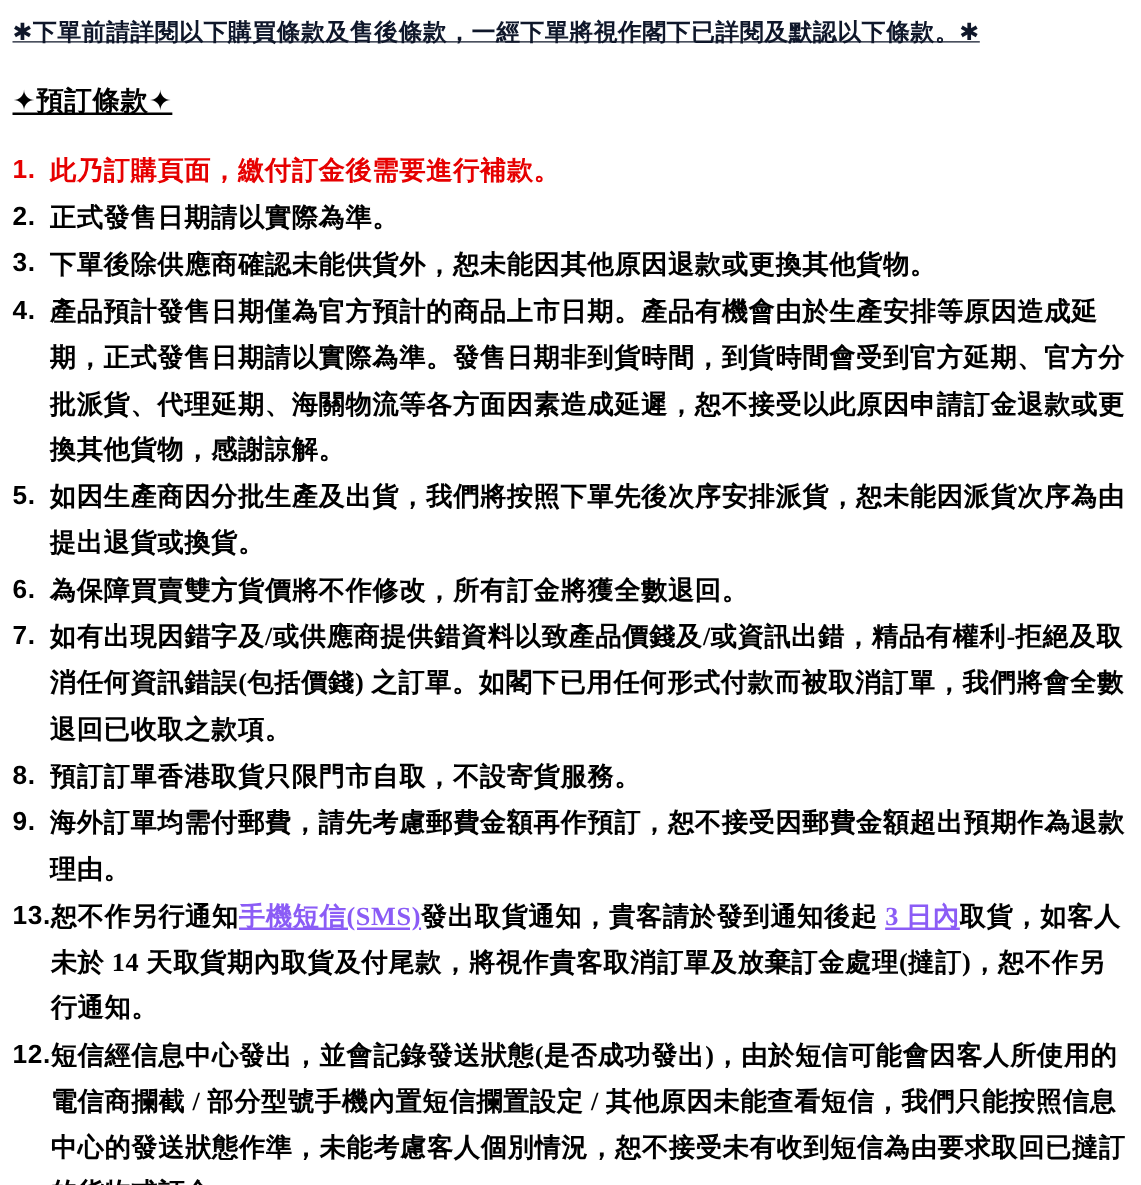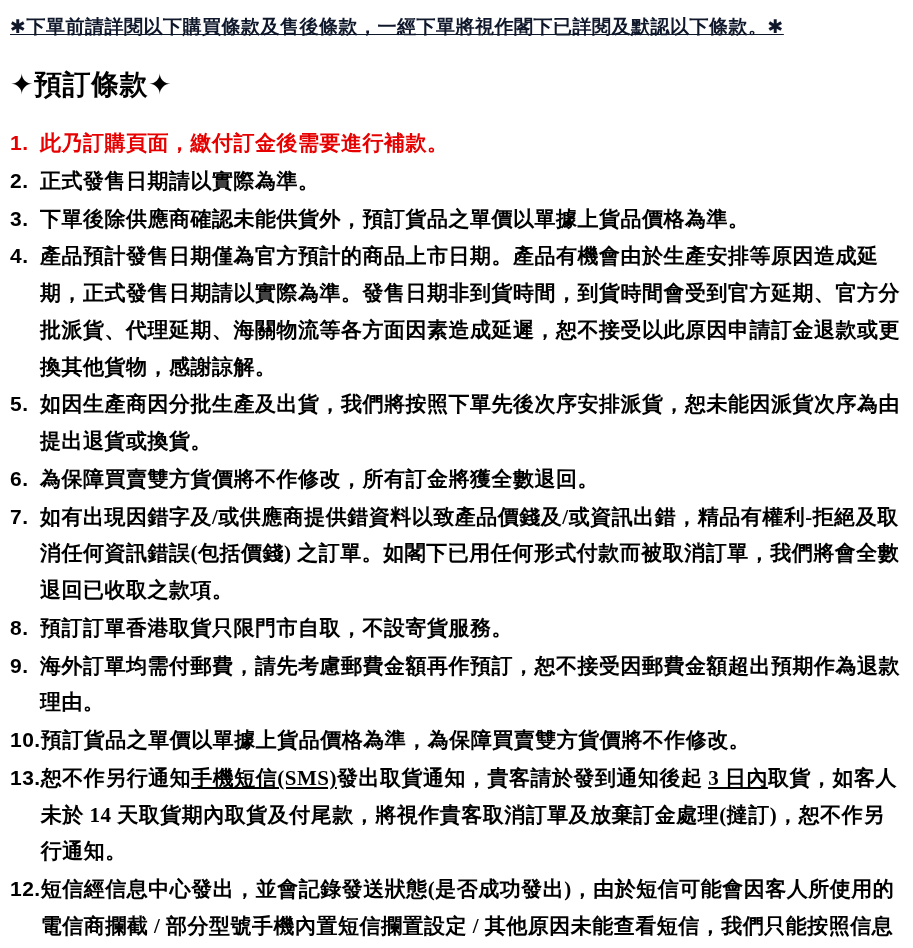--- a/index.html
+++ b/index.html
@@ -24,23 +24,24 @@
     font-size: 19px;
     line-height: 1.4;
     color: #0f172a;
     text-decoration: underline;
     white-space: nowrap;
     letter-spacing: 0.5px;
   }
   .section-title {
     display: inline-block;
     margin: 27px 0 0 0;
-    font-size: 28px;
+    font-size: 22px;
     line-height: 1.2;
     color: #000000;
+    text-decoration: underline;
     letter-spacing: 0.5px;
     text-align: center;
   }
   .terms {
     margin: 24px 0 0 0;
     padding: 0;
     list-style: none;
   }
   .term {
     display: flex;
@@ -56,21 +57,21 @@
   }
   .term .body {
     flex: 1 1 auto;
     font-family: Liberation Serif, serif;
   }
   .term.red,
   .term.red .num {
     color: #e60000;
   }
   .red-emph {
-    color: #000000;
+    color: #8b5cf6;
     text-decoration: underline;
   }
 </style>
 </head>
 <body>
 
 <main class="page">
   <h1 class="notice">✱下單前請詳閱以下購買條款及售後條款，一經下單將視作閣下已詳閱及默認以下條款。✱</h1>
 
   <h2 class="section-title">✦預訂條款✦</h2>
@@ -79,21 +80,21 @@
       <li class="term red">
         <span class="num">1.</span>
         <span class="body"><span>此乃訂購頁面，繳付訂金後需要進行補款。</span></span>
       </li>
       <li class="term">
         <span class="num">2.</span>
         <span class="body"><span>正式發售日期請以實際為準。</span></span>
       </li>
       <li class="term">
         <span class="num">3.</span>
-        <span class="body"><span>下單後除供應商確認未能供貨外，預訂貨品之單價以單據上貨品價格為準。</span></span>
+        <span class="body"><span>下單後除供應商確認未能供貨外，恕未能因其他原因退款或更換其他貨物。</span></span>
       </li>
       <li class="term">
         <span class="num">4.</span>
         <span class="body"><span>產品預計發售日期僅為官方預計的商品上市日期。產品有機會由於生產安排等原因造成延期，正式發售日期請以實際為準。發售日期非到貨時間，到貨時間會受到官方延期、官方分批派貨、代理延期、海關物流等各方面因素造成延遲，恕不接受以此原因申請訂金退款或更換其他貨物，感謝諒解。</span></span>
       </li>
       <li class="term">
         <span class="num">5.</span>
         <span class="body"><span>如因生產商因分批生產及出貨，我們將按照下單先後次序安排派貨，恕未能因派貨次序為由提出退貨或換貨。</span></span>
       </li>
       <li class="term">
@@ -106,24 +107,20 @@
       </li>
       <li class="term">
         <span class="num">8.</span>
         <span class="body"><span>預訂訂單香港取貨只限門市自取，不設寄貨服務。</span></span>
       </li>
       <li class="term">
         <span class="num">9.</span>
         <span class="body"><span>海外訂單均需付郵費，請先考慮郵費金額再作預訂，恕不接受因郵費金額超出預期作為退款理由。</span></span>
       </li>
       <li class="term">
-        <span class="num">10.</span>
-        <span class="body"><span>預訂貨品之單價以單據上貨品價格為準，為保障買賣雙方貨價將不作修改。</span></span>
-      </li>
-      <li class="term">
         <span class="num">13.</span>
         <span class="body"><span>恕不作另行通知</span><span class="red-emph">手機短信(SMS)</span><span>發出取貨通知，貴客請於發到通知後起 </span><span class="red-emph">3 日內</span><span>取貨，如客人未於 14 天取貨期內取貨及付尾款，將視作貴客取消訂單及放棄訂金處理(撻訂)，恕不作另行通知。</span></span>
       </li>
       <li class="term">
         <span class="num">12.</span>
         <span class="body"><span>短信經信息中心發出，並會記錄發送狀態(是否成功發出)，由於短信可能會因客人所使用的電信商攔截 / 部分型號手機內置短信攔置設定 / 其他原因未能查看短信，我們只能按照信息中心的發送狀態作準，未能考慮客人個別情況，恕不接受未有收到短信為由要求取回已撻訂的貨物或訂金。</span></span>
       </li>
     </ol>
 </main>
 

